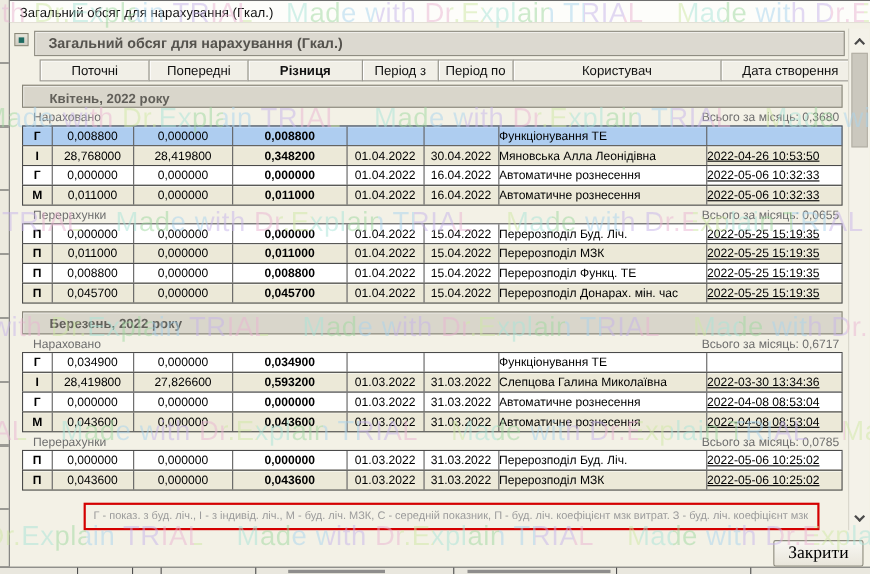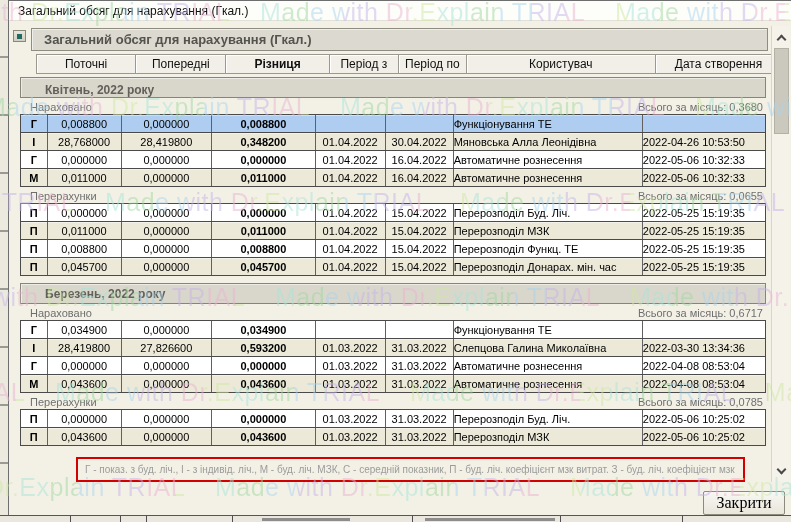--- a/index.html
+++ b/index.html
@@ -56,21 +56,21 @@
   .trow.beige { background:#ece9d8; }
   .trow.selected { background:#aecdf0; }
   .tcell { height:17px; border-left:1px solid #606060; display:flex; align-items:center;
            font-size:11px; color:#000; overflow:hidden; white-space:nowrap;
            box-shadow:inset 0 1px 0 rgba(255,255,255,.45); }
   .tcell:first-child { border-left:none; }
   .tcell.center { justify-content:center; }
   .tcell.left { padding-left:0; }
   .tcell.bold { font-weight:bold; }
   .c0{width:26px;} .c1{width:75px;} .c2{width:92px;} .c3{width:105px;}
-  .c4{width:71px;} .c5{width:69px;} .c6{width:192px;} .c7{width:125px;}
+  .c4{width:71px;} .c5{width:69px;} .c6{width:192px;} .c7{width:125px;text-decoration:underline;}
 
   .note-box { position:absolute; left:67px; top:456px; width:669px; height:25px;
               border:2px solid #d40000; display:flex; align-items:center; overflow:hidden; }
   .note-box span { font-size:10px; color:#9b9b9b; white-space:nowrap; padding-left:7px; }
 
   .close-btn { position:absolute; left:694px; top:490px; width:82px; height:24px;
                background:linear-gradient(#f8f7f3,#e9e6db); border:1px solid #8c8a7d; border-radius:2px;
                font-family:Liberation Serif, serif; font-size:16px; color:#000; cursor:pointer; }
 
   .scrollbar { position:absolute; left:762px; top:25px; width:19px; height:456px; background:#f4f2e9;

